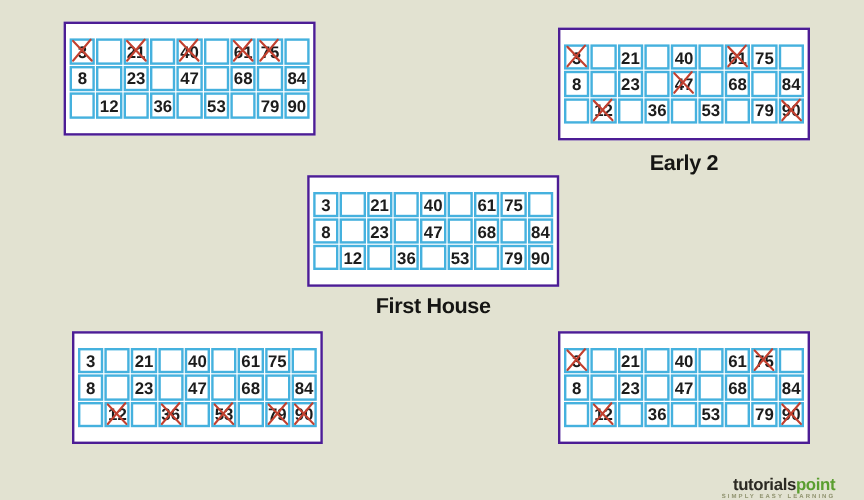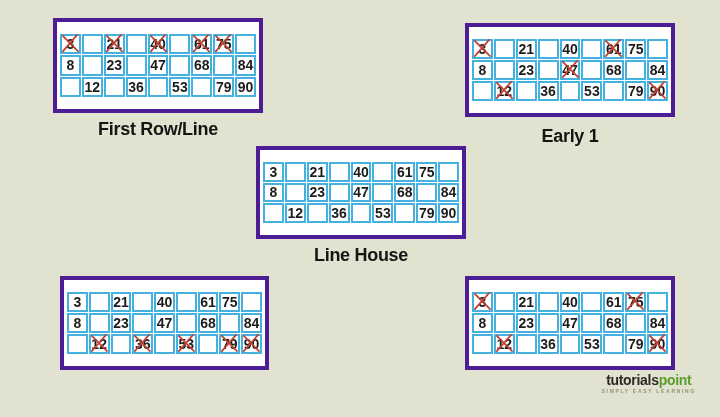--- a/index.html
+++ b/index.html
@@ -14,21 +14,21 @@
     background: #e2e2d1;
     overflow: hidden;
   }
   .ticket-block {
     position: absolute;
     display: flex;
     flex-direction: column;
   }
   .ticket {
     box-sizing: border-box;
-    border: 4px solid #4c1d95;
+    border: 2px solid #4c1d95;
     background: #ffffff;
     padding: 12px 3px;
     display: grid;
     grid-template-columns: repeat(9, 1fr);
     grid-auto-rows: 1fr;
     gap: 1px;
   }
   .cell {
     position: relative;
     box-sizing: border-box;
@@ -61,22 +61,22 @@
     text-align: center;
     font-size: 18px;
     font-weight: bold;
     color: #151513;
     letter-spacing: -0.3px;
     white-space: nowrap;
   }
   .logo {
     position: absolute;
     right: 24px;
-    top: 373px;
-    text-align: center;
+    top: 396px;
+    text-align: right;
     line-height: 1;
   }
   .logo-main {
     font-size: 14px;
     font-weight: bold;
     letter-spacing: -0.3px;
   }
   .logo-part1 { color: #2b2922; }
   .logo-part2 { color: #5a9e2f; }
   .logo-tagline {
@@ -185,21 +185,20 @@
         <div class="cell">
           <span></span>
         </div>
         <div class="cell">
           <span>79</span>
         </div>
         <div class="cell">
           <span>90</span>
         </div>
       </div>
-    <div class="ticket-label">First Row/Line</div>
   </section>
 
   <section class="ticket-block" style="left:465px; top:23px; width:210px;">
     <div class="ticket" style="height:94px;">
         <div class="cell">
           <span>3</span>
           <svg class="cross" viewBox="0 0 24 24" preserveAspectRatio="none">
             <path d="M4 4 L20 20 M19 3 L4 20"></path>
           </svg>
         </div>
@@ -287,21 +286,21 @@
         <div class="cell">
           <span>79</span>
         </div>
         <div class="cell">
           <span>90</span>
           <svg class="cross" viewBox="0 0 24 24" preserveAspectRatio="none">
             <path d="M4 4 L20 20 M19 3 L4 20"></path>
           </svg>
         </div>
       </div>
-    <div class="ticket-label" style="margin-top:9px;">Early 1</div>
+    <div class="ticket-label" style="margin-top:9px;">Early 2</div>
   </section>
 
   <section class="ticket-block" style="left:256px; top:146px; width:210px;">
     <div class="ticket" style="height:93px;">
         <div class="cell">
           <span>3</span>
         </div>
         <div class="cell">
           <span></span>
         </div>
@@ -374,21 +373,21 @@
         <div class="cell">
           <span></span>
         </div>
         <div class="cell">
           <span>79</span>
         </div>
         <div class="cell">
           <span>90</span>
         </div>
       </div>
-    <div class="ticket-label">Line House</div>
+    <div class="ticket-label">First House</div>
   </section>
 
   <section class="ticket-block" style="left:60px; top:276px; width:209px;">
     <div class="ticket" style="height:94px;">
         <div class="cell">
           <span>3</span>
         </div>
         <div class="cell">
           <span></span>
         </div>

